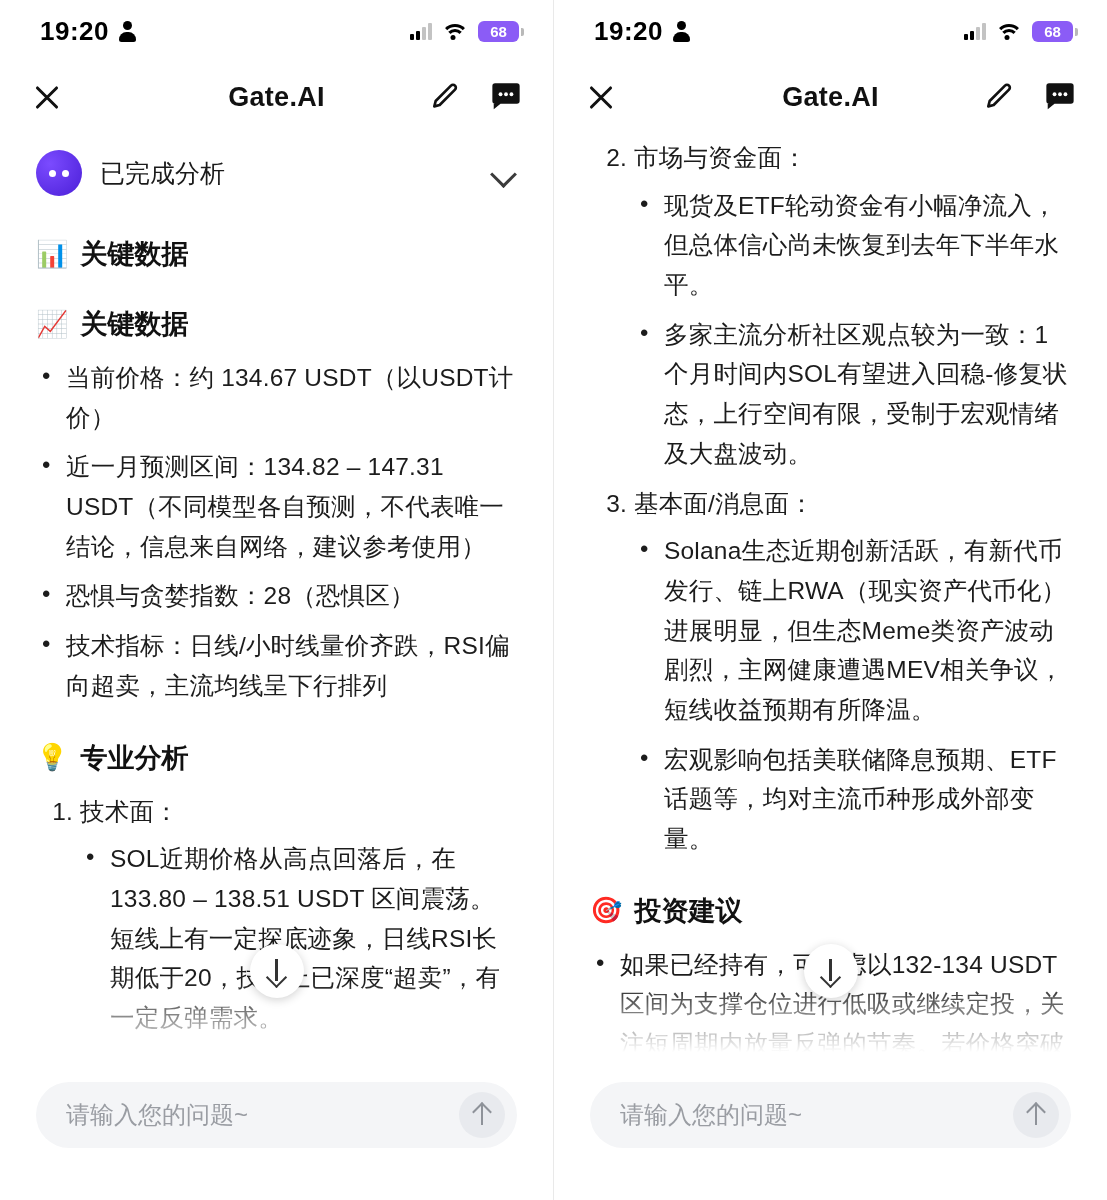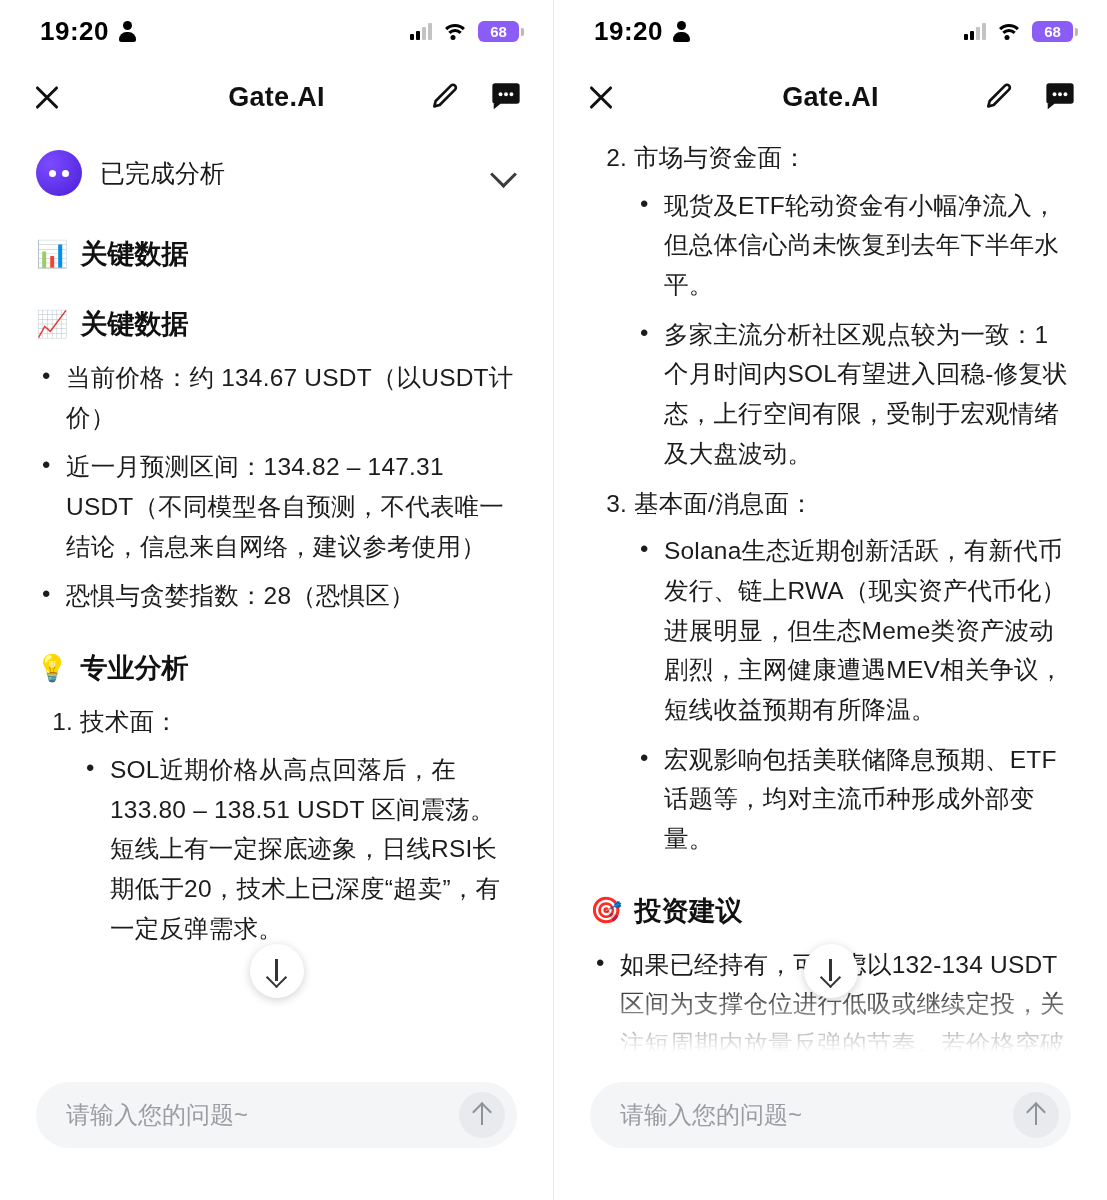--- a/index.html
+++ b/index.html
@@ -432,20 +432,21 @@
       </h2>
 
       <h2 class="section">
         <span class="emoji">📈</span>
         <span>关键数据</span>
       </h2>
       <ul class="bullets">
         <li>当前价格：约 134.67 USDT（以USDT计价）</li>
         <li>近一月预测区间：134.82 – 147.31 USDT（不同模型各自预测，不代表唯一结论，信息来自网络，建议参考使用）</li>
         <li>恐惧与贪婪指数：28（恐惧区）</li>
+        <li>技术指标：日线/小时线量价齐跌，RSI偏向超卖，主流均线呈下行排列</li>
       </ul>
 
       <h2 class="section">
         <span class="emoji">💡</span>
         <span>专业分析</span>
       </h2>
       <ol class="numlist">
         <li>
           <span>技术面：</span>
           <ul class="bullets">

